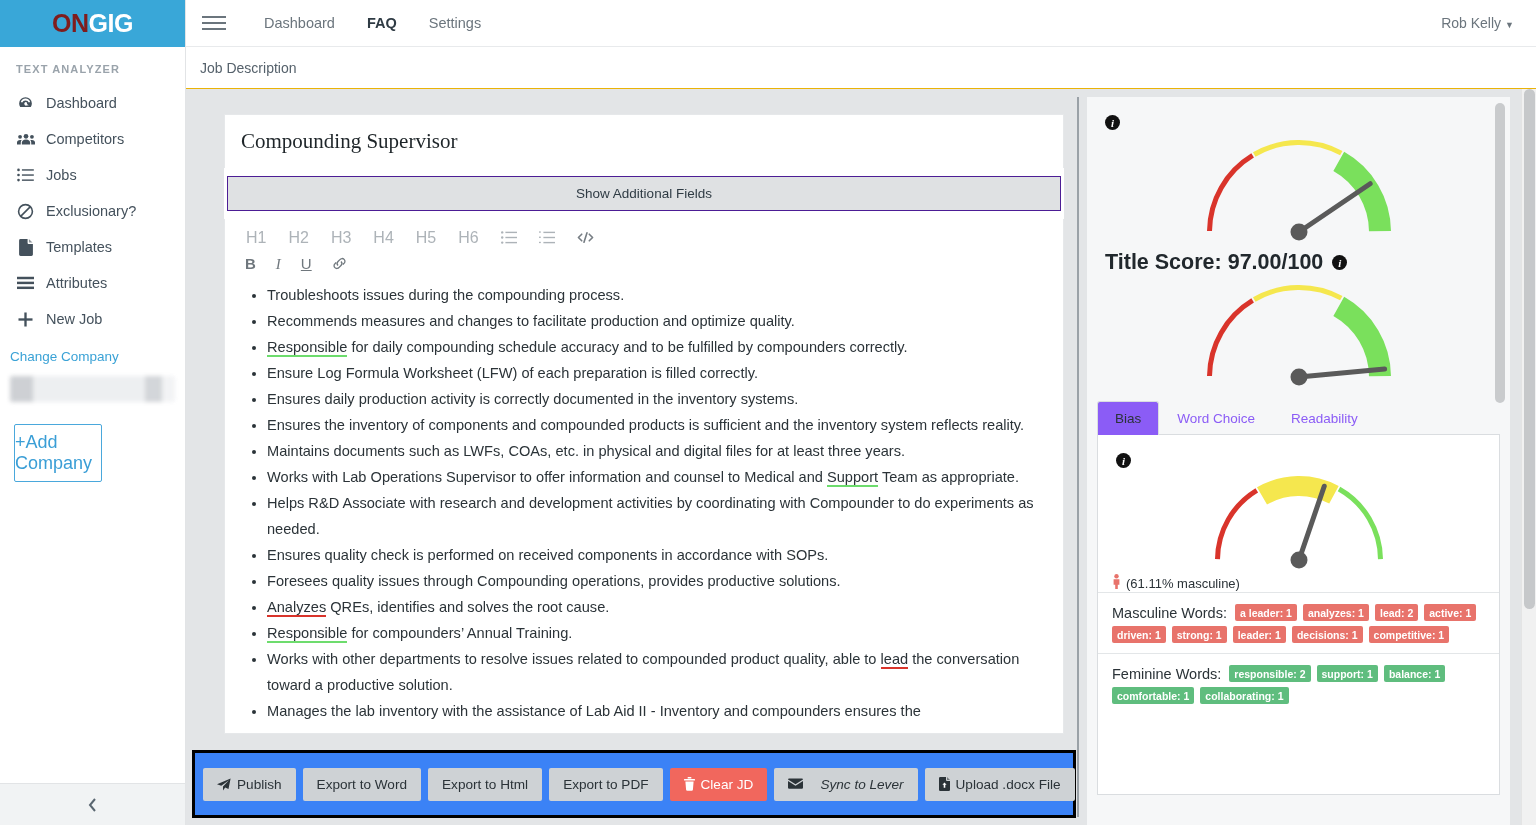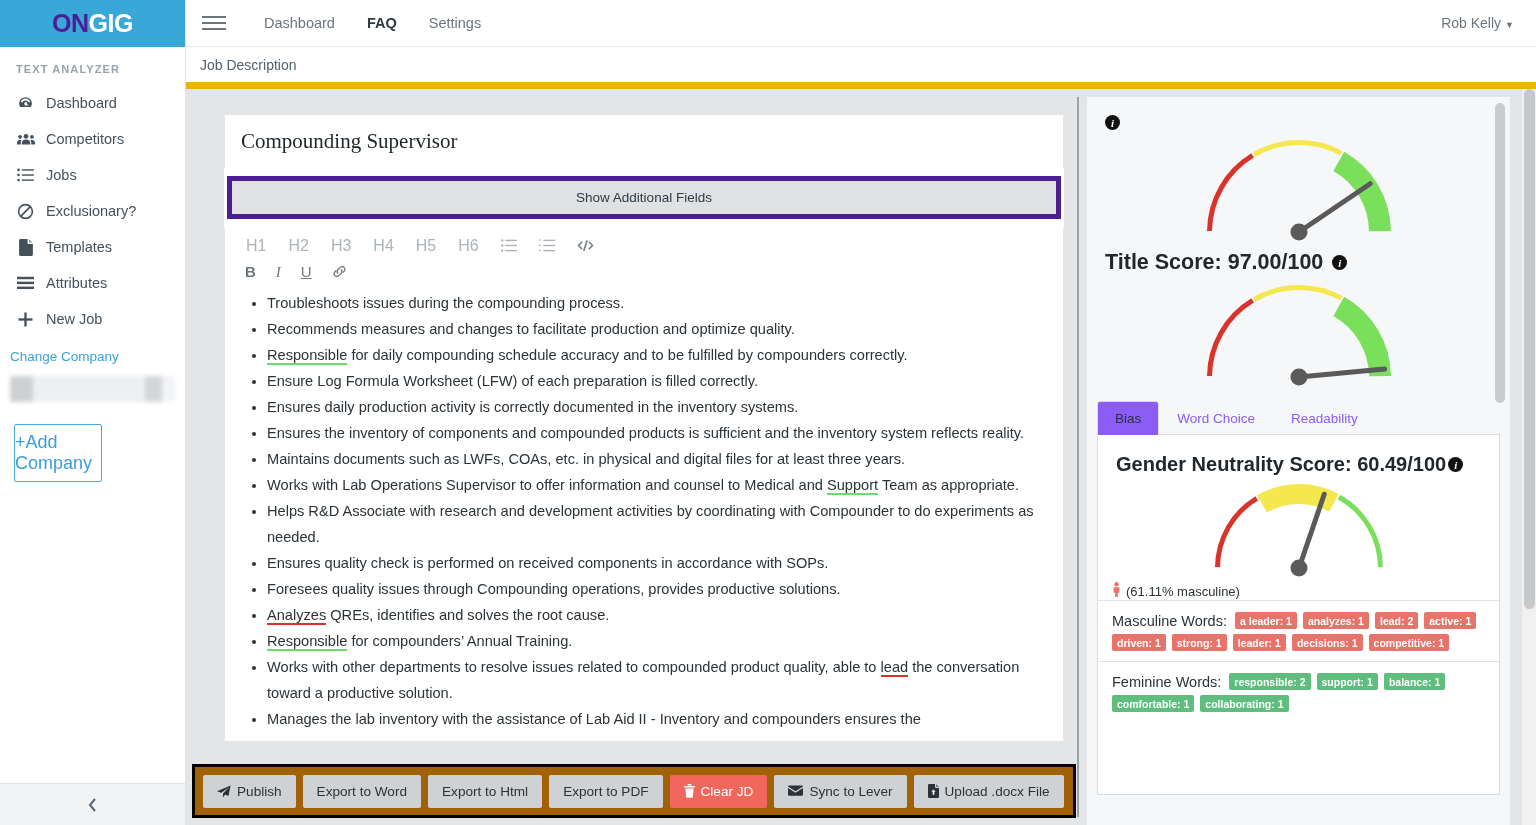--- a/index.html
+++ b/index.html
@@ -16,21 +16,21 @@
   .sidebar {
     position: absolute; left: 0; top: 0; width: 186px; height: 825px;
     background: #ffffff; border-right: 1px solid #e2e4e6;
     z-index: 5;
   }
   .logo-box {
     height: 47px; background: #39a7d8;
     display: flex; align-items: center; justify-content: center;
   }
   .logo-text { font-size: 25px; font-weight: bold; letter-spacing: -0.5px; }
-  .logo-on { color: #4c1d95; }
+  .logo-on { color: #7f1d1d; }
   .logo-gig { color: #ffffff; }
 
   .side-section-title {
     font-size: 11px; color: #9aa3ab; letter-spacing: 1.1px;
     padding: 16px 0 10px 16px; font-weight: 600;
   }
   .side-item {
     display: flex; align-items: center; gap: 11px;
     padding: 10px 0 10px 16px; font-size: 14.5px; color: #44515c;
     cursor: pointer;
@@ -78,21 +78,21 @@
   .topnav a.bold { color: #2f3b44; font-weight: bold; }
   .user-menu {
     margin-left: auto; margin-right: 22px; font-size: 14px; color: #6b757d;
     cursor: pointer;
   }
   .caret { display: inline-block; margin-left: 4px; font-size: 9px; }
 
   
   .breadcrumb {
     position: absolute; left: 186px; top: 47px; right: 0; height: 42px;
-    background: #ffffff; border-bottom: 7px solid #eab308;
+    background: #ffffff; border-bottom: 1px solid #eab308;
     display: flex; align-items: center;
     padding-left: 14px; font-size: 14px; color: #55616b;
   }
 
   
   .stage {
     position: absolute; left: 186px; top: 89px; right: 0; bottom: 0;
     background: #e3e5e7;
   }
   .left-pane {
@@ -108,21 +108,21 @@
   .jd-card {
     position: absolute; left: 38px; top: 25px; width: 840px;
     background: #fff;
   }
   .jd-title {
     padding: 14px 16px; font-family: "Liberation Serif", serif;
     font-size: 21px; color: #1e2529; border: 1px solid #e6e8ea;
     border-bottom: none;
   }
   .show-fields {
-    margin: 8px 3px 0 3px; border: 5px solid #4c1d95; background: #dfe1e3;
+    margin: 8px 3px 0 3px; border: 1px solid #4c1d95; background: #dfe1e3;
     text-align: center; padding: 9px 0; font-size: 13.5px; color: #2f3b44;
     cursor: pointer;
   }
   .editor-wrap { border: 1px solid #e6e8ea; border-top: none; background: #fff; margin-top: 8px;}
   .tb-row {
     display: flex; align-items: center; gap: 0px; padding: 6px 10px 0 10px;
   }
   .tb-row.second { padding-top: 2px; padding-bottom: 4px; }
   .tb-btn {
     color: #adb3b8; font-size: 16px; padding: 4px 11px; cursor: pointer;
@@ -135,22 +135,22 @@
     padding: 4px 18px 8px 18px; font-size: 14.6px; color: #2b3338;
     line-height: 1.78;
   }
   .jd-body ul { list-style: disc; padding-left: 24px; }
   .jd-body li { margin: 0; padding: 0; }
   .u-green { border-bottom: 2.5px solid #6ddc6d; }
   .u-red   { border-bottom: 2.5px solid #d9342b; }
 
   
   .action-bar {
-    position: absolute; left: 8px; bottom: 8px; width: 880px; height: 54px;
-    background: #a16207; border: 3px solid #000;
+    position: absolute; left: 8px; bottom: 8px; width: 880px; height: 68px;
+    background: #3b82f6; border: 3px solid #000;
     display: flex; align-items: center; gap: 7px; padding: 0 8px;
     z-index: 20;
   }
   .act-btn {
     background: #ced2d5; color: #2b3338; font-size: 13.6px;
     padding: 9px 14px; cursor: pointer; display: flex; align-items: center;
     gap: 6px; white-space: nowrap; border-radius: 2px;
   }
   .act-btn.danger { background: #f1675d; color: #ffffff; }
   .act-ico { display: flex; align-items: center; }
@@ -441,21 +441,21 @@
         <div class="act-btn danger">
           <span class="act-ico">
               <svg width="11" height="14" viewBox="0 0 11 14" fill="#ffffff">
                 <rect x="3.6" y="0" width="3.8" height="1.6" rx=".4"></rect>
                 <rect x="0" y="1.9" width="11" height="1.7" rx=".5"></rect>
                 <path d="M1.4 4.4h8.2l-.7 8.3a1.2 1.2 0 01-1.2 1.1H3.3a1.2 1.2 0 01-1.2-1.1z"></path>
               </svg>
             </span>
           <span>Clear JD</span>
         </div>
-        <div class="act-btn" style="gap:6px;">
+        <div class="act-btn" style="gap:17px;font-style:italic;">
           <span class="act-ico">
               <svg width="15" height="12" viewBox="0 0 16 12" fill="#2b3338">
                 <path d="M0 1.2l8 5 8-5A1.2 1.2 0 0014.8 0H1.2A1.2 1.2 0 000 1.2z"></path>
                 <path d="M16 2.9l-8 5-8-5v7A1.2 1.2 0 001.2 11h13.6a1.2 1.2 0 001.2-1.1z"></path>
               </svg>
             </span>
           <span>Sync to Lever</span>
         </div>
         <div class="act-btn">
           <span class="act-ico">
@@ -502,21 +502,20 @@
           </div>
 
         <div class="tabs">
           <div class="tab active">Bias</div>
           <div class="tab">Word Choice</div>
           <div class="tab">Readability</div>
         </div>
 
         <div class="tab-body">
           <div class="gn-head">
-            <span>Gender Neutrality Score: 60.49/100</span>
             <span class="info-dot">i</span>
           </div>
           <div class="gauge-wrap" id="gauge-gn">
               <svg width="210" height="108" viewBox="0 0 210 108">
                 <path d="M21.004605773296987,95.12037013423533 A84,84 0 0 1 61.485731212657114,24.149402146517417 L64.07586625952277,28.426223447319956 A79,79 0 0 0 26.004331620124546,95.17272905481656 Z" fill="#d9342b"></path>
                 <path d="M63.00000000000002,23.25386608210715 A84,84 0 0 1 144.69426424900058,21.97051002654068 L135.24324895161948,39.596579067840516 A64,64 0 0 0 73.00000000000001,40.57437415779592 Z" fill="#f5e74e"></path>
                 <path d="M146.23591530367185,22.818039865904097 A84,84 0 0 1 188.995394226703,95.12037013423536 L183.99566837987544,95.17272905481659 A79,79 0 0 0 143.78139653559614,27.174108921505052 Z" fill="#7ae05c"></path>
                 <line x1="105" y1="96" x2="130.24237409749057" y2="22.197408243867642" stroke="#5a5a5a" stroke-width="5" stroke-linecap="round"></line>
                 <circle cx="105" cy="96" r="8.5" fill="#5a5a5a"></circle>
               </svg>

